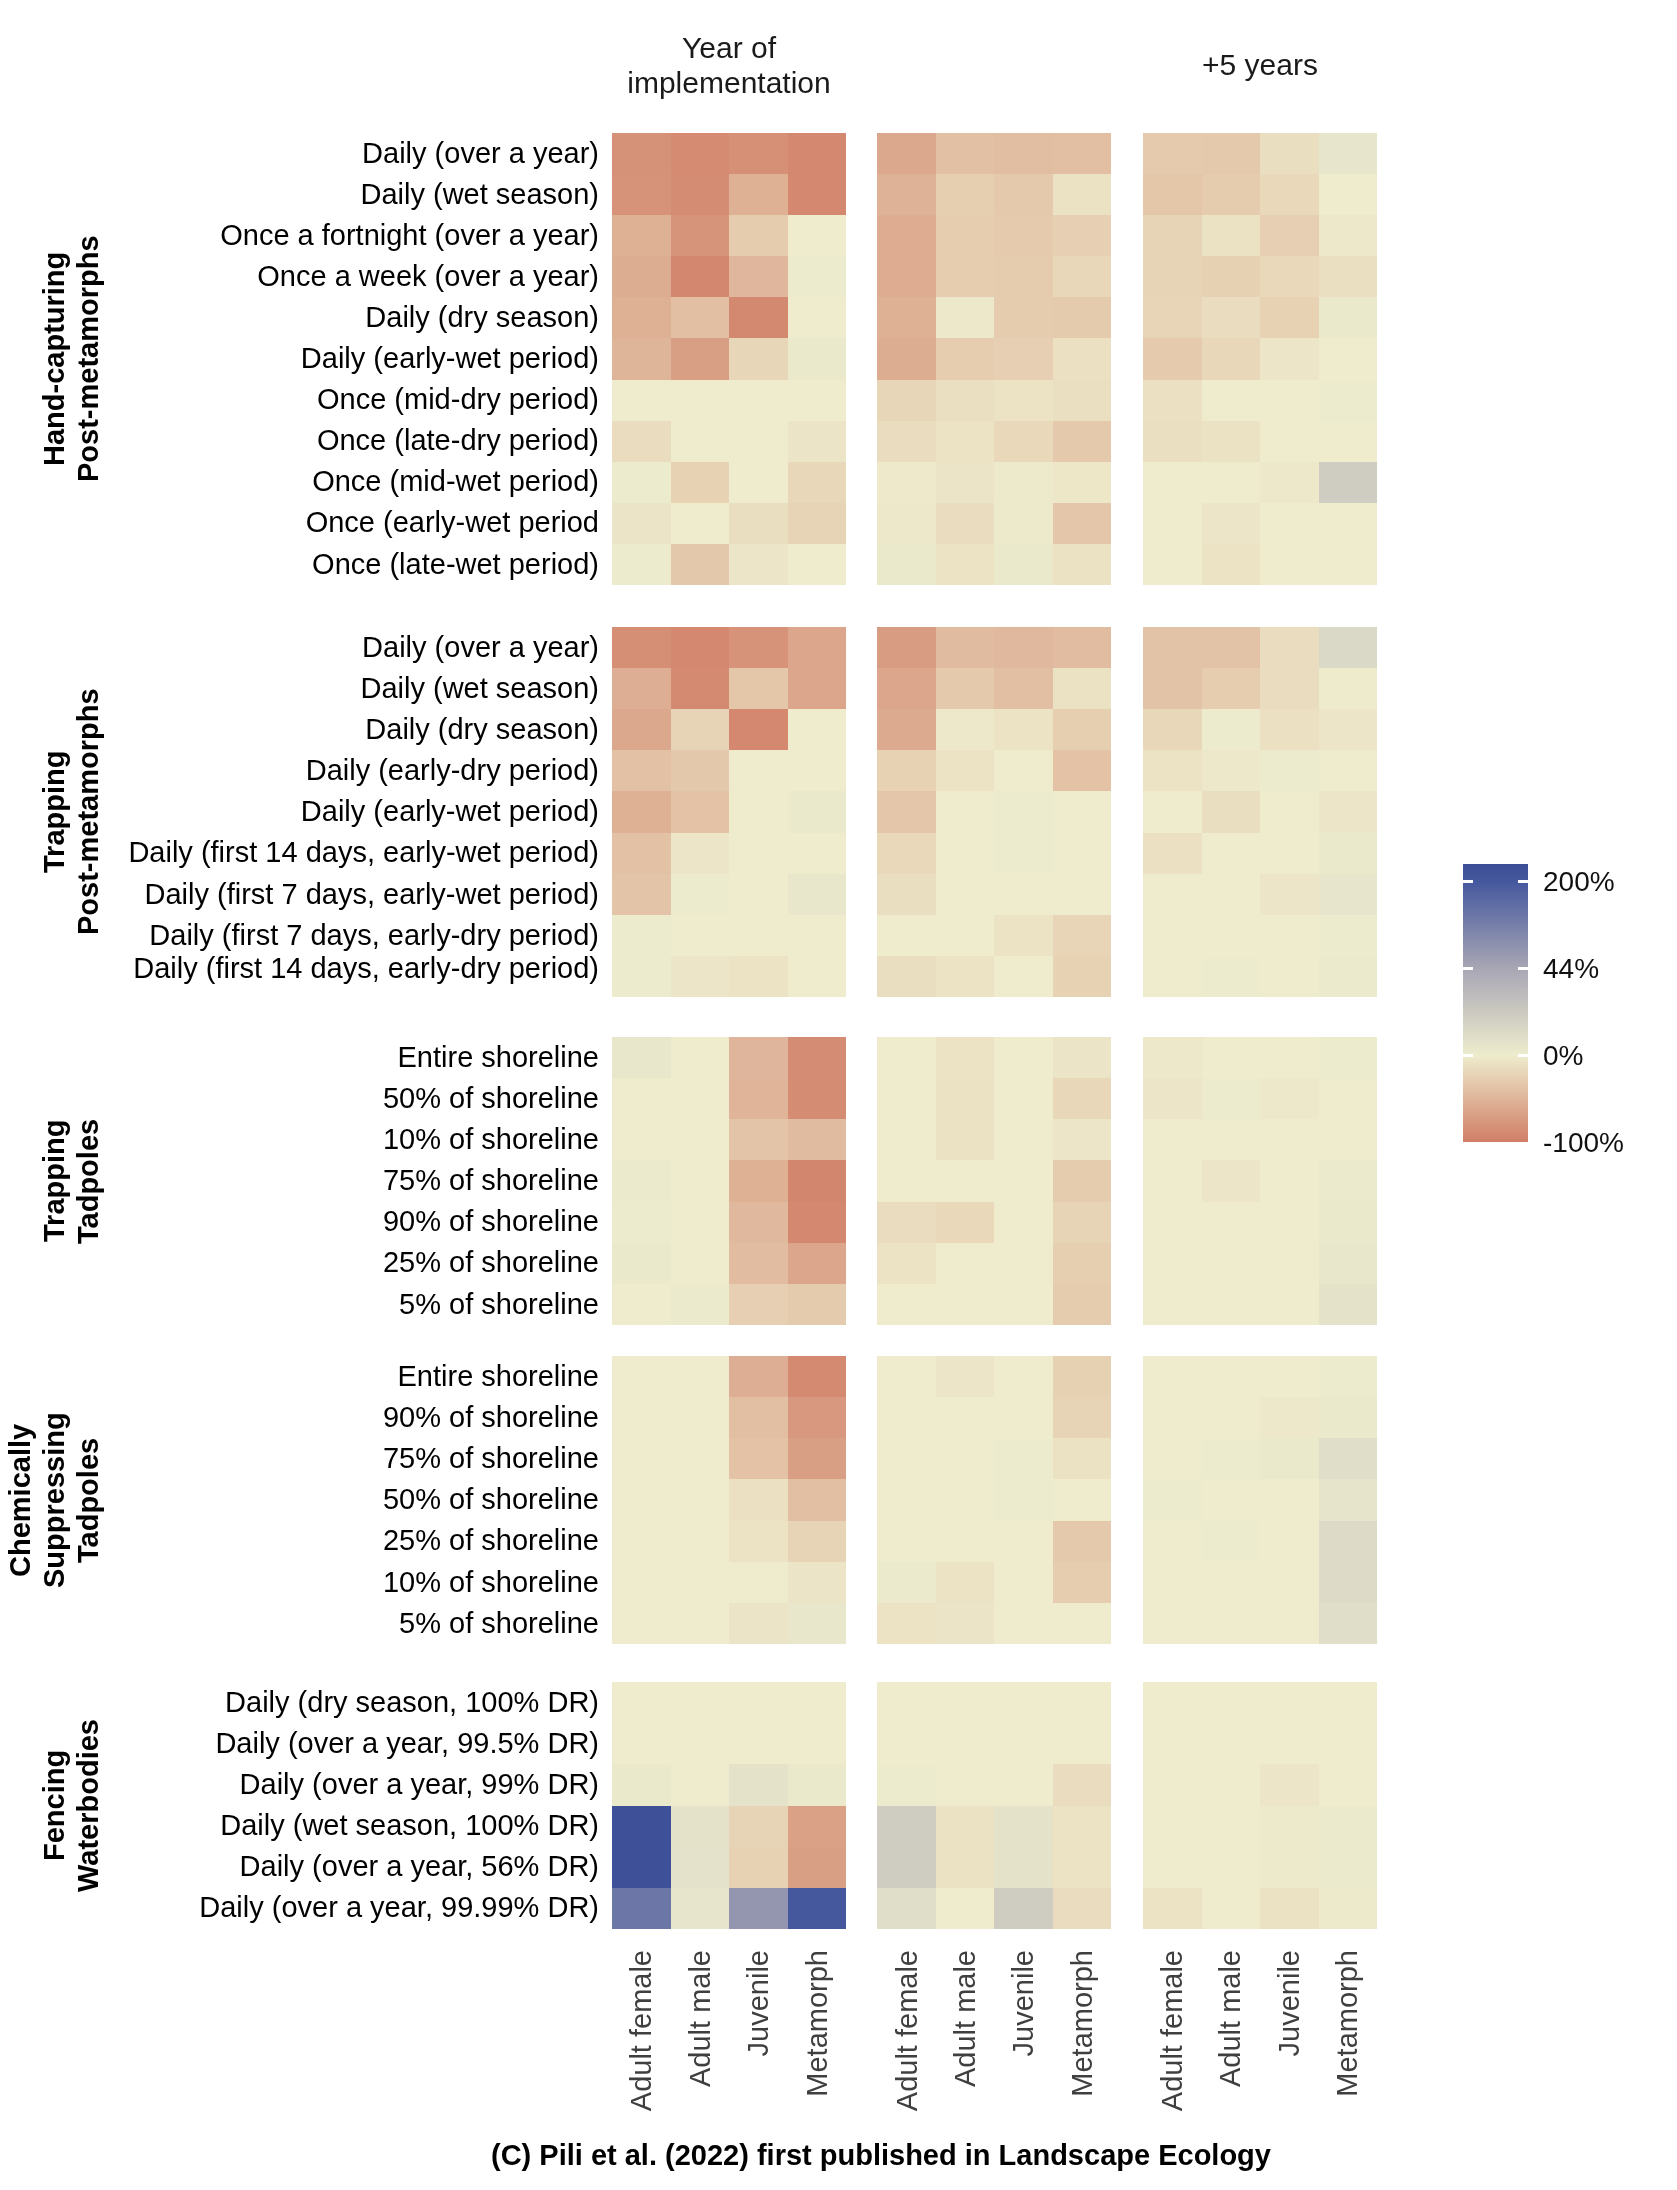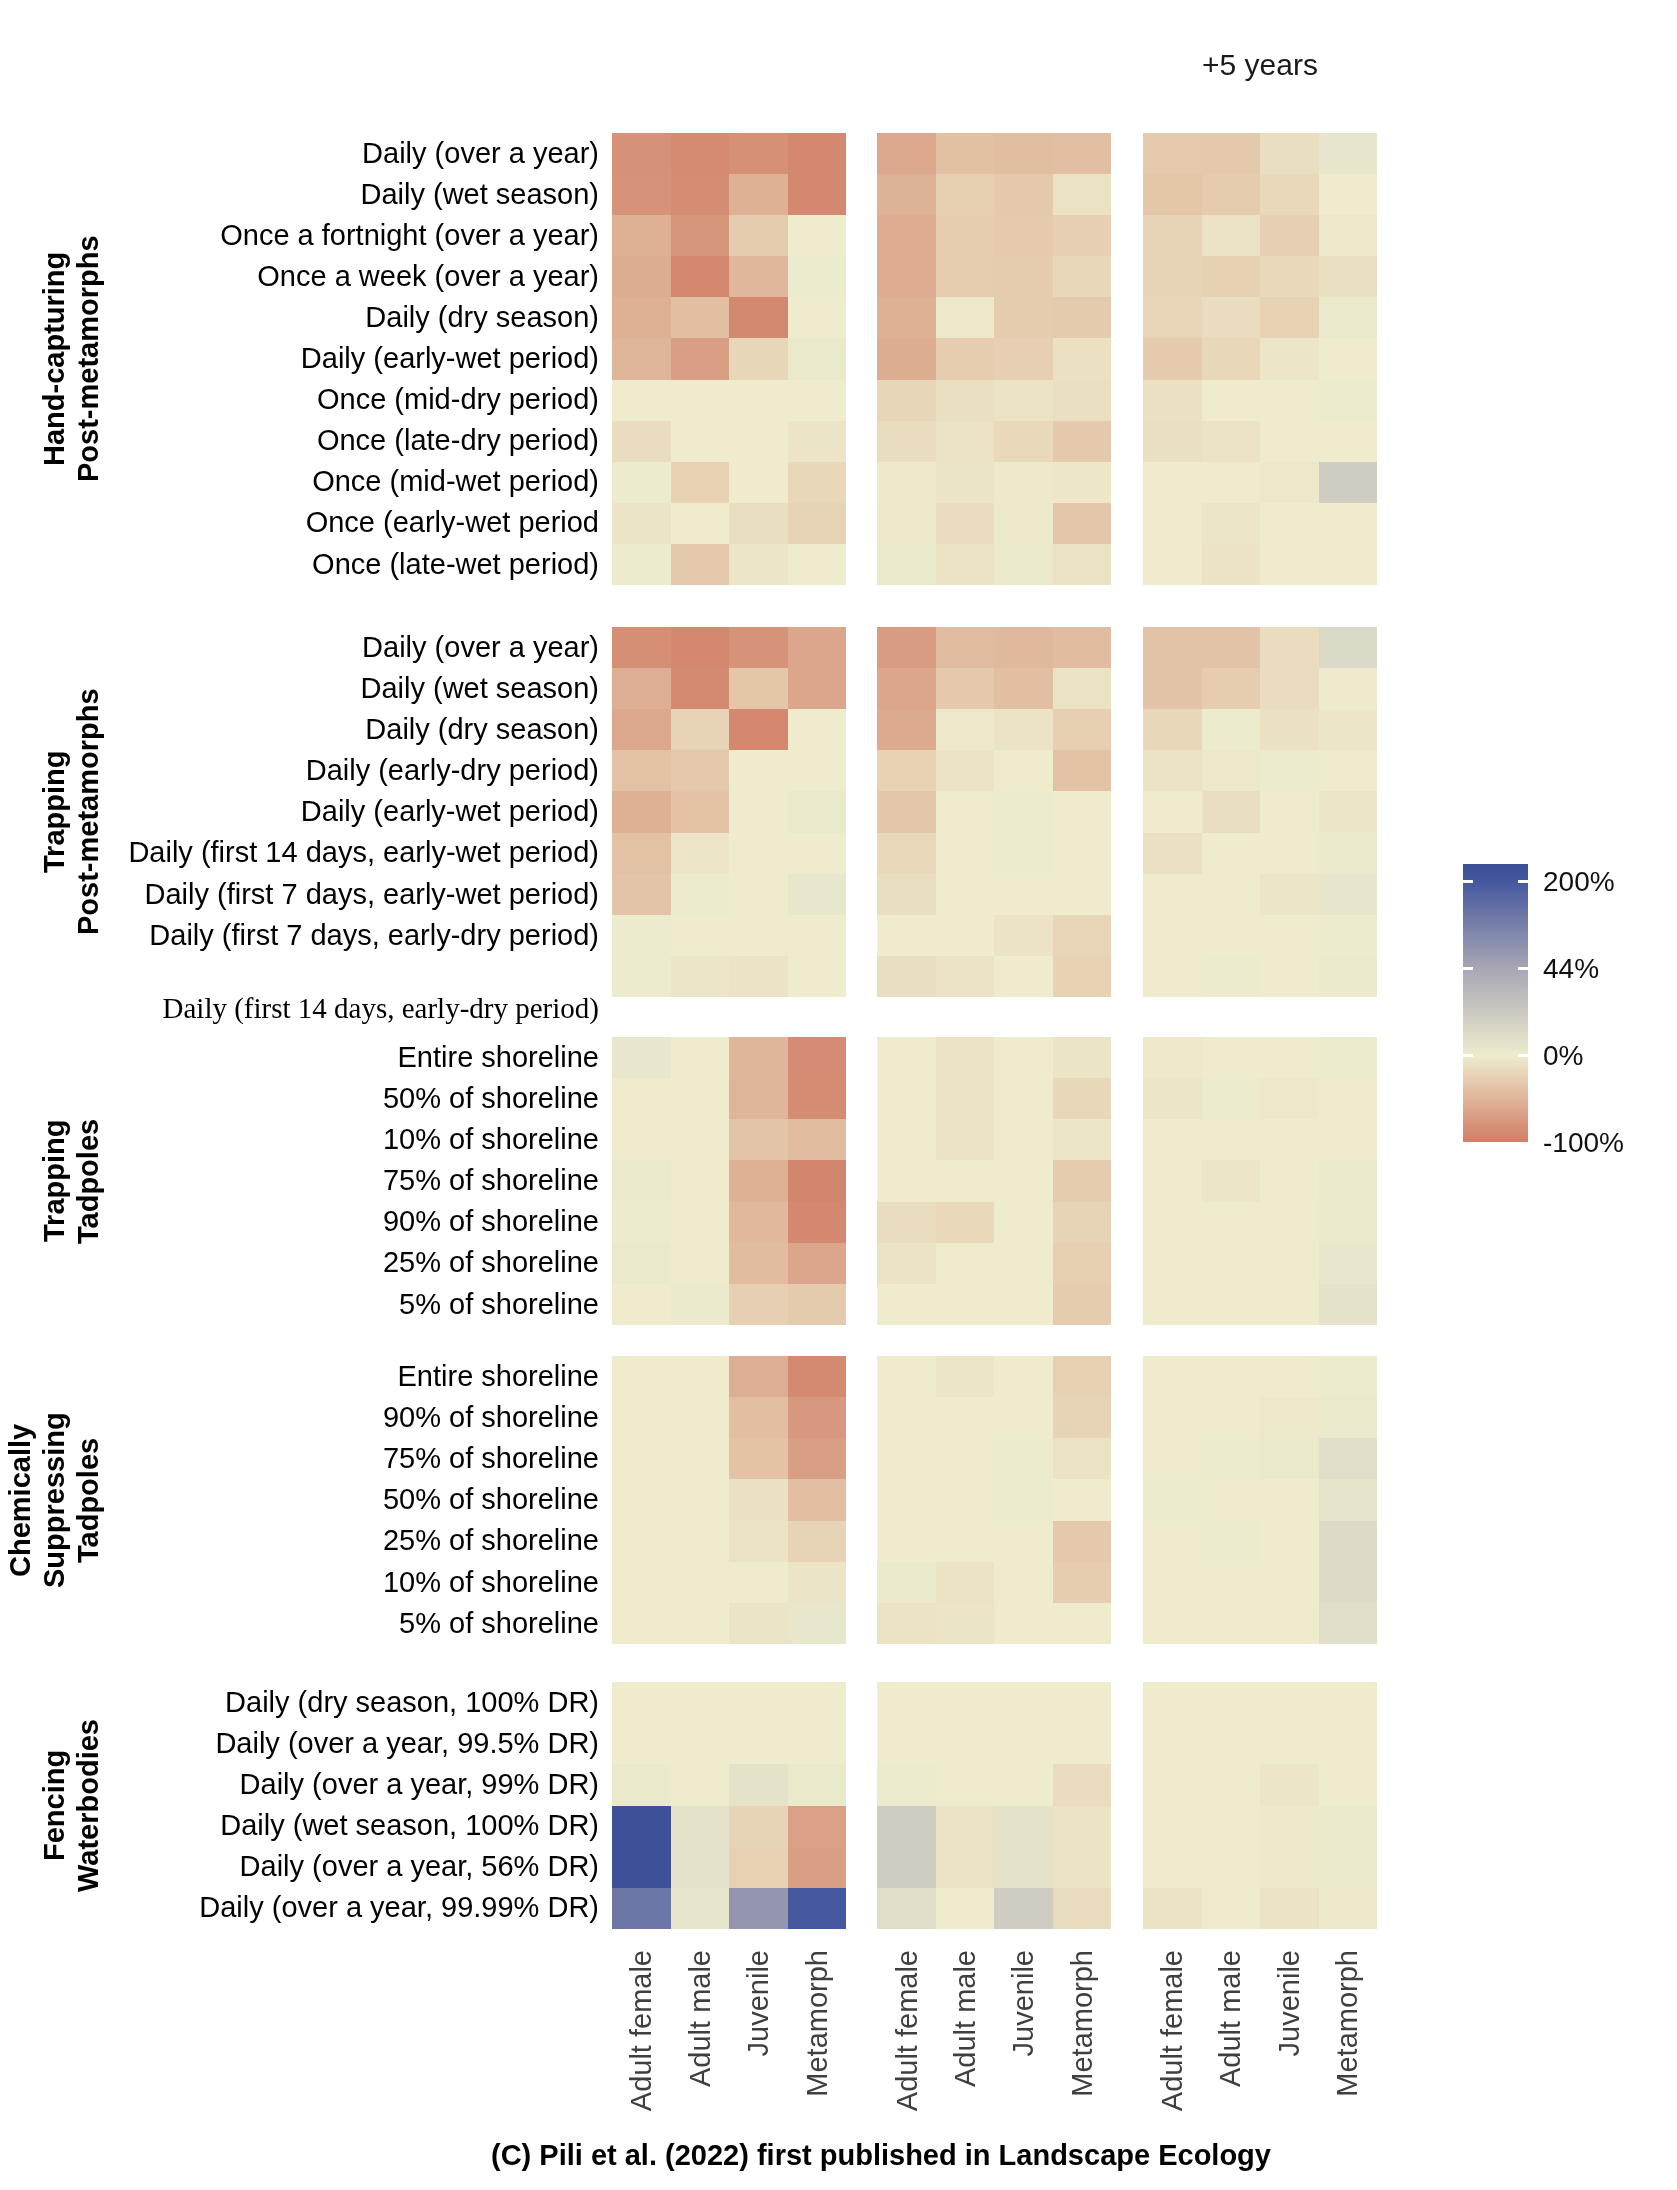--- a/index.html
+++ b/index.html
@@ -24,20 +24,21 @@
   .colorbar { position:absolute; left:1463px; top:864px; width:65px; height:278px; }
   .cbar-tick { position:absolute; width:10.2px; height:2.8px; background:#ffffff; }
   .cbar-label { position:absolute; left:1543px; font-size:28px; line-height:33px; color:#111; white-space:nowrap; }
   .caption { position:absolute; left:88px; width:1586px; top:2139px; text-align:center;
              font-weight:bold; font-size:29px; color:#000; }
 </style>
 </head>
 <body>
 
 <div class="fig">
+  <div class="hdr" style="left:612px">Year of implementation</div>
   <div class="hdr" style="left:1143px">+5 years</div>
 
   <div id="heatmap-root">
       <div class="grp" style="top: 133px; height: 452px; left: 37px;">
         <div>Hand-capturing</div>
         <div>Post-metamorphs</div>
       </div>
       <div class="rowlab" style="top: 133px; height: 41px;">Daily (over a year)</div>
       <div class="rowlab" style="top: 174px; height: 41px;">Daily (wet season)</div>
       <div class="rowlab" style="top: 215px; height: 41px;">Once a fortnight (over a year)</div>
@@ -192,21 +193,21 @@
         <div>Post-metamorphs</div>
       </div>
       <div class="rowlab" style="top: 627px; height: 41px;">Daily (over a year)</div>
       <div class="rowlab" style="top: 668px; height: 41px;">Daily (wet season)</div>
       <div class="rowlab" style="top: 709px; height: 41px;">Daily (dry season)</div>
       <div class="rowlab" style="top: 750px; height: 41px;">Daily (early-dry period)</div>
       <div class="rowlab" style="top: 791px; height: 41px;">Daily (early-wet period)</div>
       <div class="rowlab" style="top: 832px; height: 41px;">Daily (first 14 days, early-wet period)</div>
       <div class="rowlab" style="top: 874px; height: 41px;">Daily (first 7 days, early-wet period)</div>
       <div class="rowlab" style="top: 915px; height: 41px;">Daily (first 7 days, early-dry period)</div>
-      <div class="rowlab" style="top: 988px; height: 41px; font-family: Liberation Serif, serif;">Daily (first 14 days, early-dry period)</div>
+      <div class="rowlab" style="top: 948px; height: 41px;">Daily (first 14 days, early-dry period)</div>
       <div class="panel" style="left: 612px; top: 627px; width: 234px; height: 370px; grid-template-rows: repeat(9, 1fr);">
         <div class="cell" title="Trapping Post-metamorphs | Daily (over a year) | Year of implementation | Adult female: -85%" style="background: rgb(213, 143, 117);"></div>
         <div class="cell" title="Trapping Post-metamorphs | Daily (over a year) | Year of implementation | Adult male: -91%" style="background: rgb(211, 136, 111);"></div>
         <div class="cell" title="Trapping Post-metamorphs | Daily (over a year) | Year of implementation | Juvenile: -81%" style="background: rgb(214, 147, 122);"></div>
         <div class="cell" title="Trapping Post-metamorphs | Daily (over a year) | Year of implementation | Metamorph: -64%" style="background: rgb(219, 166, 139);"></div>
         <div class="cell" title="Trapping Post-metamorphs | Daily (wet season) | Year of implementation | Adult female: -56%" style="background: rgb(221, 174, 147);"></div>
         <div class="cell" title="Trapping Post-metamorphs | Daily (wet season) | Year of implementation | Adult male: -89%" style="background: rgb(211, 138, 113);"></div>
         <div class="cell" title="Trapping Post-metamorphs | Daily (wet season) | Year of implementation | Juvenile: -35%" style="background: rgb(228, 198, 169);"></div>
         <div class="cell" title="Trapping Post-metamorphs | Daily (wet season) | Year of implementation | Metamorph: -64%" style="background: rgb(219, 166, 139);"></div>
         <div class="cell" title="Trapping Post-metamorphs | Daily (dry season) | Year of implementation | Adult female: -62%" style="background: rgb(219, 168, 141);"></div>

